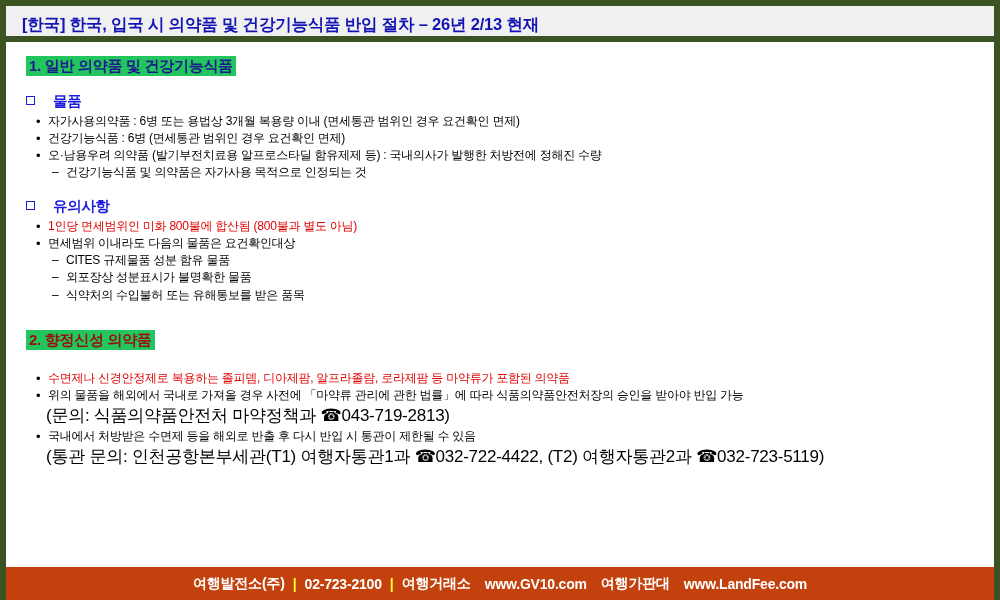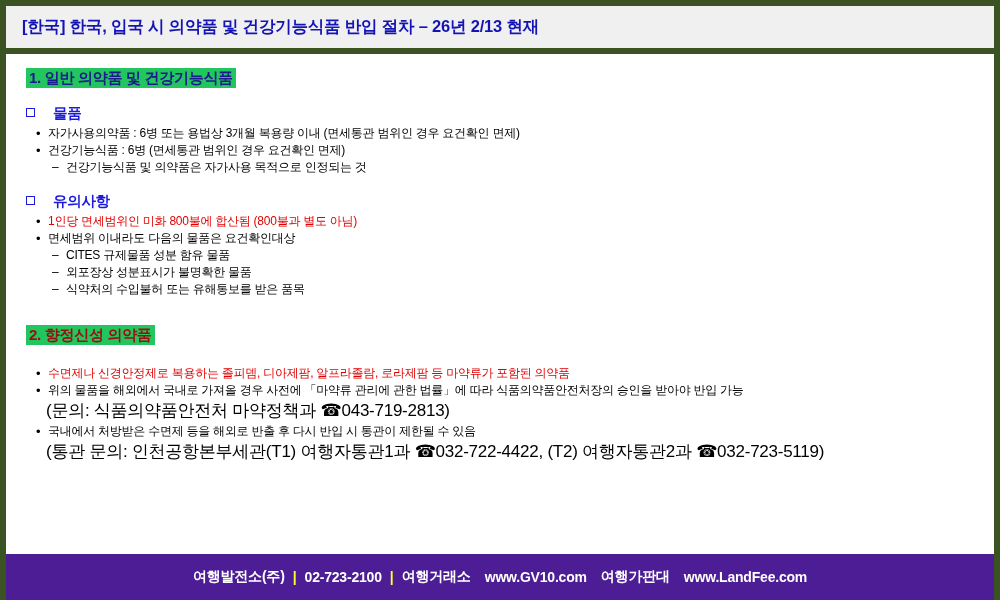--- a/index.html
+++ b/index.html
@@ -20,24 +20,24 @@
     box-sizing: border-box;
     background: #3b5323;
     padding: 6px 6px 0 6px;
     display: flex;
     flex-direction: column;
   }
 
   
   .titlebar {
     background: #f0f0f0;
-    height: 42px;
-    box-sizing: border-box;
-    display: flex;
-    align-items: center;
+    height: 30px;
+    box-sizing: border-box;
+    display: flex;
+    align-items: flex-end;
     padding-left: 16px;
     flex: 0 0 auto;
   }
   .titlebar .title-text {
     color: #1414b4;
     font-size: 16.5px;
     font-weight: bold;
     letter-spacing: -0.2px;
     white-space: nowrap;
   }
@@ -148,22 +148,22 @@
   }
 
   li.red { color: #e00000; font-weight: normal; }
   li.red::before { color: #000000; font-weight: normal; }
   .block-gap-lg { height: 20px; }
   .block-gap-xl { height: 26px; }
 
   
   .footer {
     flex: 0 0 auto;
-    background: #4c1d95;
-    height: 46px;
+    background: #c2410c;
+    height: 33px;
     display: flex;
     align-items: center;
     justify-content: center;
     gap: 0px;
   }
   .footer .f-item {
     color: #ffffff;
     font-size: 14px;
     font-weight: bold;
     letter-spacing: -0.2px;
@@ -194,20 +194,21 @@
       <span class="sec-head blue">1. 일반 의약품 및 건강기능식품</span>
     </div>
 
     <div class="grp">
       <span class="sq"></span>
       <span class="grp-label">물품</span>
     </div>
     <ul class="lines">
       <li class="l1">자가사용의약품 : 6병 또는 용법상 3개월 복용량 이내 (면세통관 범위인 경우 요건확인 면제)</li>
       <li class="l1">건강기능식품 : 6병 (면세통관 범위인 경우 요건확인 면제)</li>
+      <li class="l1">오·남용우려 의약품 (발기부전치료용 알프로스타딜 함유제제 등) : 국내의사가 발행한 처방전에 정해진 수량</li>
       <li class="l2">건강기능식품 및 의약품은 자가사용 목적으로 인정되는 것</li>
     </ul>
 
     <div class="grp">
       <span class="sq"></span>
       <span class="grp-label">유의사항</span>
     </div>
     <ul class="lines">
       <li class="l1 red">1인당 면세범위인 미화 800불에 합산됨 (800불과 별도 아님)</li>
       <li class="l1">면세범위 이내라도 다음의 물품은 요건확인대상</li>

